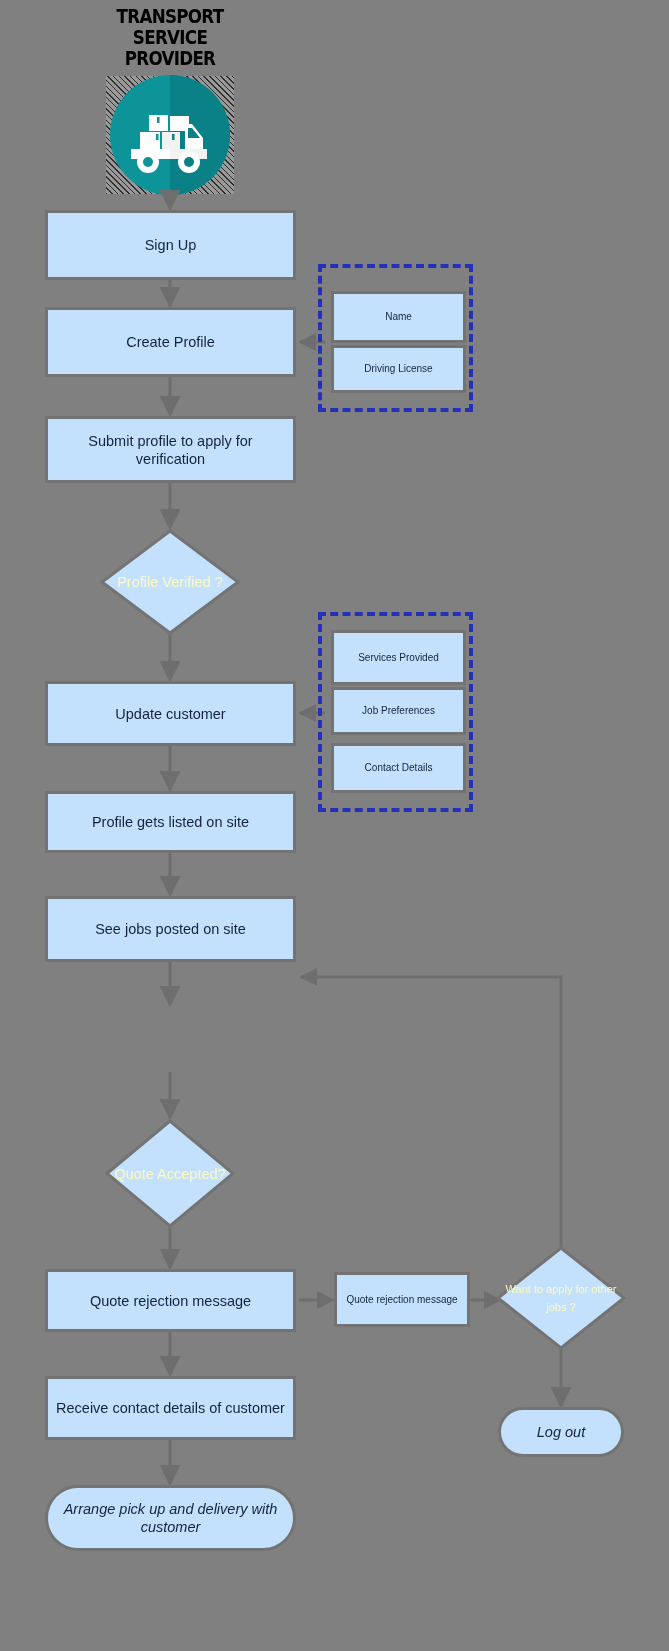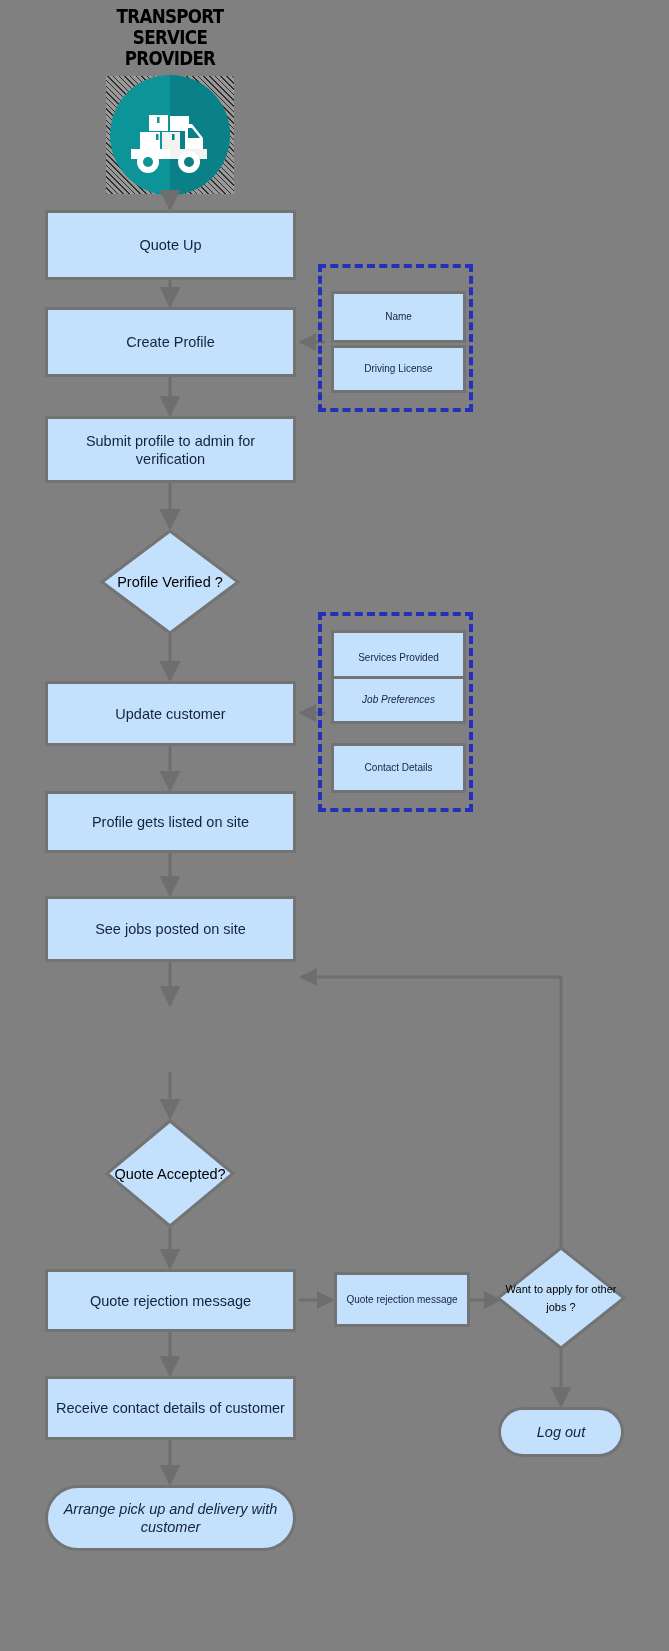--- a/index.html
+++ b/index.html
@@ -92,21 +92,21 @@
   }
   .diamond-label {
     position: absolute;
     inset: 0;
     display: flex;
     align-items: center;
     justify-content: center;
     text-align: center;
     font-size: 14.5px;
     line-height: 18px;
-    color: #000000;
+    color: #fef9c3;
     pointer-events: none;
   }
 
   
   .group-box {
     position: absolute;
     box-sizing: border-box;
     border: 4px dashed #2430b8;
     background: transparent;
   }
@@ -201,29 +201,29 @@
 
       <line x1="470" y1="1300" x2="500" y2="1300" marker-end="url(#arrowsm)"></line>
 
       <path d="M 561 1252 L 561 977 L 301 977" marker-end="url(#arrowsm)"></path>
 
       <line x1="561" y1="1348" x2="561" y2="1406" marker-end="url(#arrow)"></line>
     </g>
   </svg>
 
   <div class="node" style="left:45px; top:210px; width:251px; height:70px;">
-    <span>Quote Up</span>
+    <span>Sign Up</span>
   </div>
 
   <div class="node" style="left:45px; top:307px; width:251px; height:70px;">
     <span>Create Profile</span>
   </div>
 
   <div class="node" style="left:45px; top:416px; width:251px; height:67px;">
-    <span>Submit profile to admin for verification</span>
+    <span>Submit profile to apply for verification</span>
   </div>
 
   <div class="diamond-wrap" style="left:100px; top:529px; width:140px; height:106px;">
     <svg width="140" height="106" viewBox="0 0 140 106">
       <polygon points="70,2 138,53 70,104 2,53" fill="#c3e1fd" stroke="#737373" stroke-width="3"></polygon>
     </svg>
     <div class="diamond-label">Profile Verified ?</div>
   </div>
 
   <div class="node" style="left:45px; top:681px; width:251px; height:65px;">
@@ -279,21 +279,21 @@
     </div>
     <div class="node small" style="left:9px; top:77px; width:135px; height:48px; position:absolute;">
       <span>Driving License</span>
     </div>
   </div>
 
   <div class="group-box" style="left:318px; top:612px; width:155px; height:200px;">
     <div class="node small" style="left:9px; top:14px; width:135px; height:55px; position:absolute;">
       <span>Services Provided</span>
     </div>
-    <div class="node small" style="left:9px; top:60px; width:135px; height:48px; position:absolute;font-style:italic;">
+    <div class="node small" style="left:9px; top:71px; width:135px; height:48px; position:absolute;">
       <span>Job Preferences</span>
     </div>
     <div class="node small" style="left:9px; top:127px; width:135px; height:50px; position:absolute;">
       <span>Contact Details</span>
     </div>
   </div>
 
 </div>
 
 </body></html>

